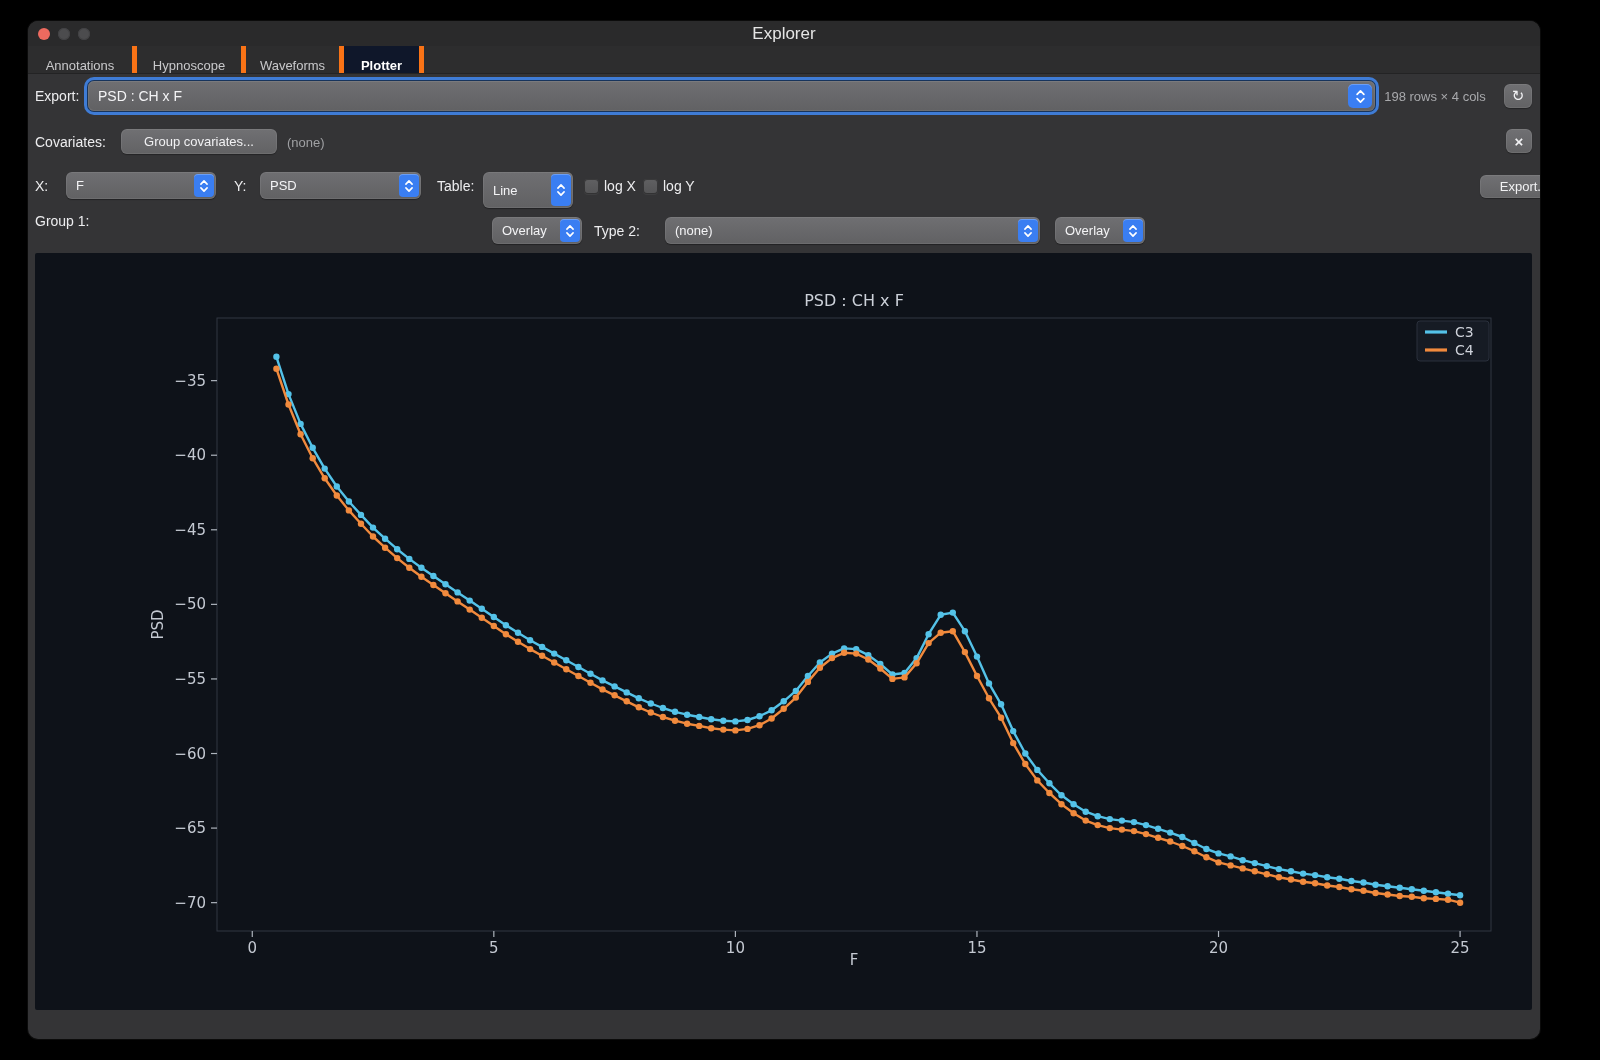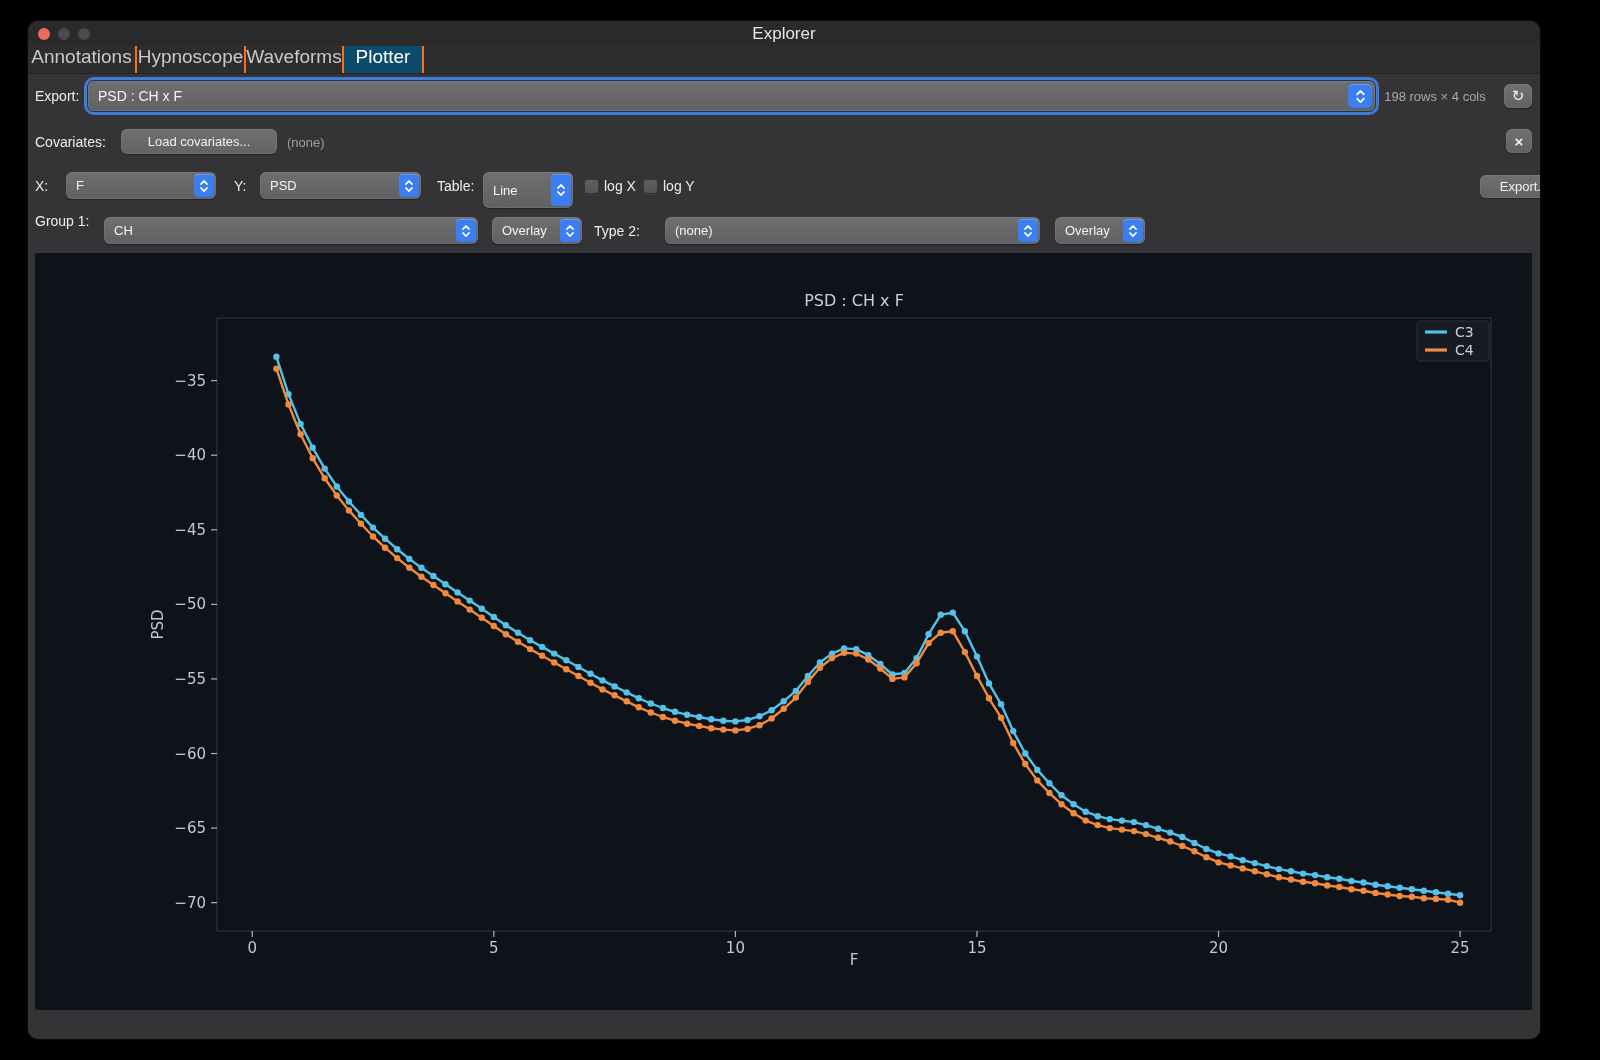--- a/index.html
+++ b/index.html
@@ -10,23 +10,23 @@
   .titlebar{position:absolute;left:0;top:0;right:0;height:25px;background:#2a2a2b;
             border-bottom:1px solid #222;}
   .wintitle{position:absolute;left:0;right:0;top:0;height:25px;line-height:25px;text-align:center;
             color:#e5e5e5;font-size:17px;}
   .lights{position:absolute;left:10px;top:7px;display:flex;gap:8px;}
   .light{width:12px;height:12px;border-radius:50%;}
   .light.close{background:var(--traffic-red);}
   .light.dim{background:#4c4c4e;box-shadow:inset 0 0 0 1px #424244;}
   .tabbar{position:absolute;left:0;top:25px;right:0;height:27px;background:#2d2d2e;
           border-bottom:1px solid #232324;display:flex;}
-  .tab{height:100%;display:flex;align-items:flex-start;justify-content:center;font-size:19px;
-       color:#c9c9cb;border-right:2px solid #f97316;box-sizing:border-box;}
-  .tab.active{background:#0c4a6e;color:#fff;font-weight:normal;}
+  .tab{height:100%;display:flex;align-items:flex-end;justify-content:center;font-size:13px;
+       color:#c9c9cb;border-right:5px solid #f97316;box-sizing:border-box;}
+  .tab.active{background:#0f172a;color:#fff;font-weight:bold;}
   .label{position:absolute;color:#ededef;font-size:14px;white-space:nowrap;}
   .dim{color:#9fa0a3;font-size:13px;}
   .info{position:absolute;color:#a8a9ac;font-size:13px;text-align:center;white-space:nowrap;}
   .popup{position:absolute;background:linear-gradient(#6f6f72,#616163);border-radius:6px;
          display:flex;align-items:center;box-sizing:border-box;
          box-shadow:inset 0 0 0 1px rgba(255,255,255,.07),0 1px 1px rgba(0,0,0,.35);}
   .popup .val{flex:1;padding:0 10px;font-size:13px;color:#f4f4f6;white-space:nowrap;overflow:hidden;}
   .popup .cap{width:20px;align-self:stretch;margin:2px;border-radius:4px;background:var(--accent);
               display:flex;align-items:center;justify-content:center;
               box-shadow:inset 0 1px 0 rgba(255,255,255,.25);}
@@ -80,21 +80,21 @@
         </svg>
     </span>
   </div>
   <div class="info" style="left:1350px;top:68px;width:114px">198 rows × 4 cols</div>
   <div class="btn" style="left:1476px;top:63px;width:28px;height:24px;font-family:'DejaVu Sans',sans-serif;font-size:15px">
     <span>↻</span>
   </div>
 
   <div class="label" style="left:7px;top:113px">Covariates:</div>
   <div class="btn" style="left:93px;top:108px;width:156px;height:25px">
-    <span>Load covariates...</span>
+    <span>Group covariates...</span>
   </div>
   <div class="label dim" style="left:259px;top:114px">(none)</div>
   <div class="btn" style="left:1478px;top:108px;width:26px;height:24px;font-size:15px;font-weight:bold">
     <span>×</span>
   </div>
 
   <div class="label" style="left:7px;top:157px">X:</div>
   <div class="popup" style="left:38px;top:151px;width:150px;height:27px">
     <span class="val">F</span>
     <span class="cap">
@@ -123,28 +123,20 @@
   </div>
   <span class="checkbox" style="left:556px;top:158px"></span>
   <div class="label" style="left:576px;top:157px">log X</div>
   <span class="checkbox" style="left:615px;top:158px"></span>
   <div class="label" style="left:635px;top:157px">log Y</div>
   <div class="btn" style="left:1452px;top:154px;width:88px;height:23px">
     <span>Export...</span>
   </div>
 
   <div class="label" style="left:7px;top:192px">Group 1:</div>
-  <div class="popup" style="left:76px;top:196px;width:374px;height:27px">
-    <span class="val">CH</span>
-    <span class="cap">
-      <svg width="10" height="14" viewBox="0 0 11 15">
-          <path d="M2.1 5.4 5.5 1.9 8.9 5.4 M2.1 9.6 5.5 13.1 8.9 9.6" fill="none" stroke="#fff" stroke-width="1.8" stroke-linecap="round" stroke-linejoin="round"></path>
-        </svg>
-    </span>
-  </div>
   <div class="popup" style="left:464px;top:196px;width:90px;height:27px">
     <span class="val">Overlay</span>
     <span class="cap">
       <svg width="10" height="14" viewBox="0 0 11 15">
           <path d="M2.1 5.4 5.5 1.9 8.9 5.4 M2.1 9.6 5.5 13.1 8.9 9.6" fill="none" stroke="#fff" stroke-width="1.8" stroke-linecap="round" stroke-linejoin="round"></path>
         </svg>
     </span>
   </div>
   <div class="label" style="left:566px;top:202px">Type 2:</div>
   <div class="popup" style="left:637px;top:196px;width:375px;height:27px">

